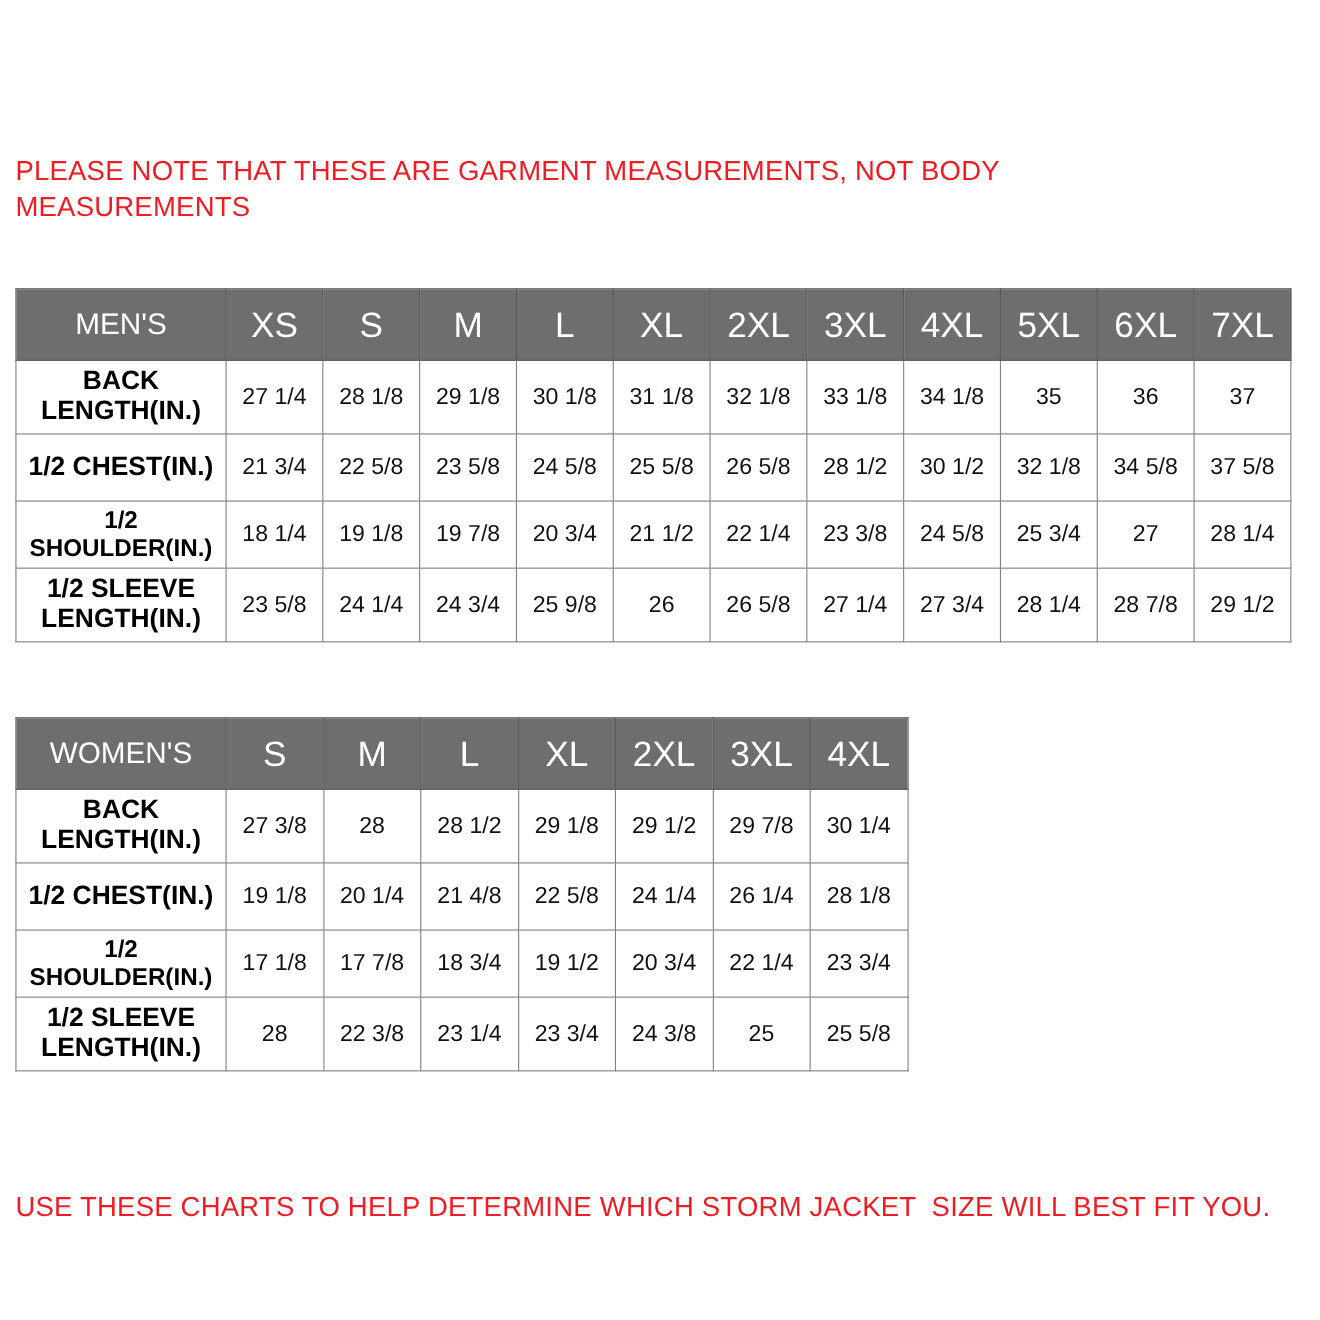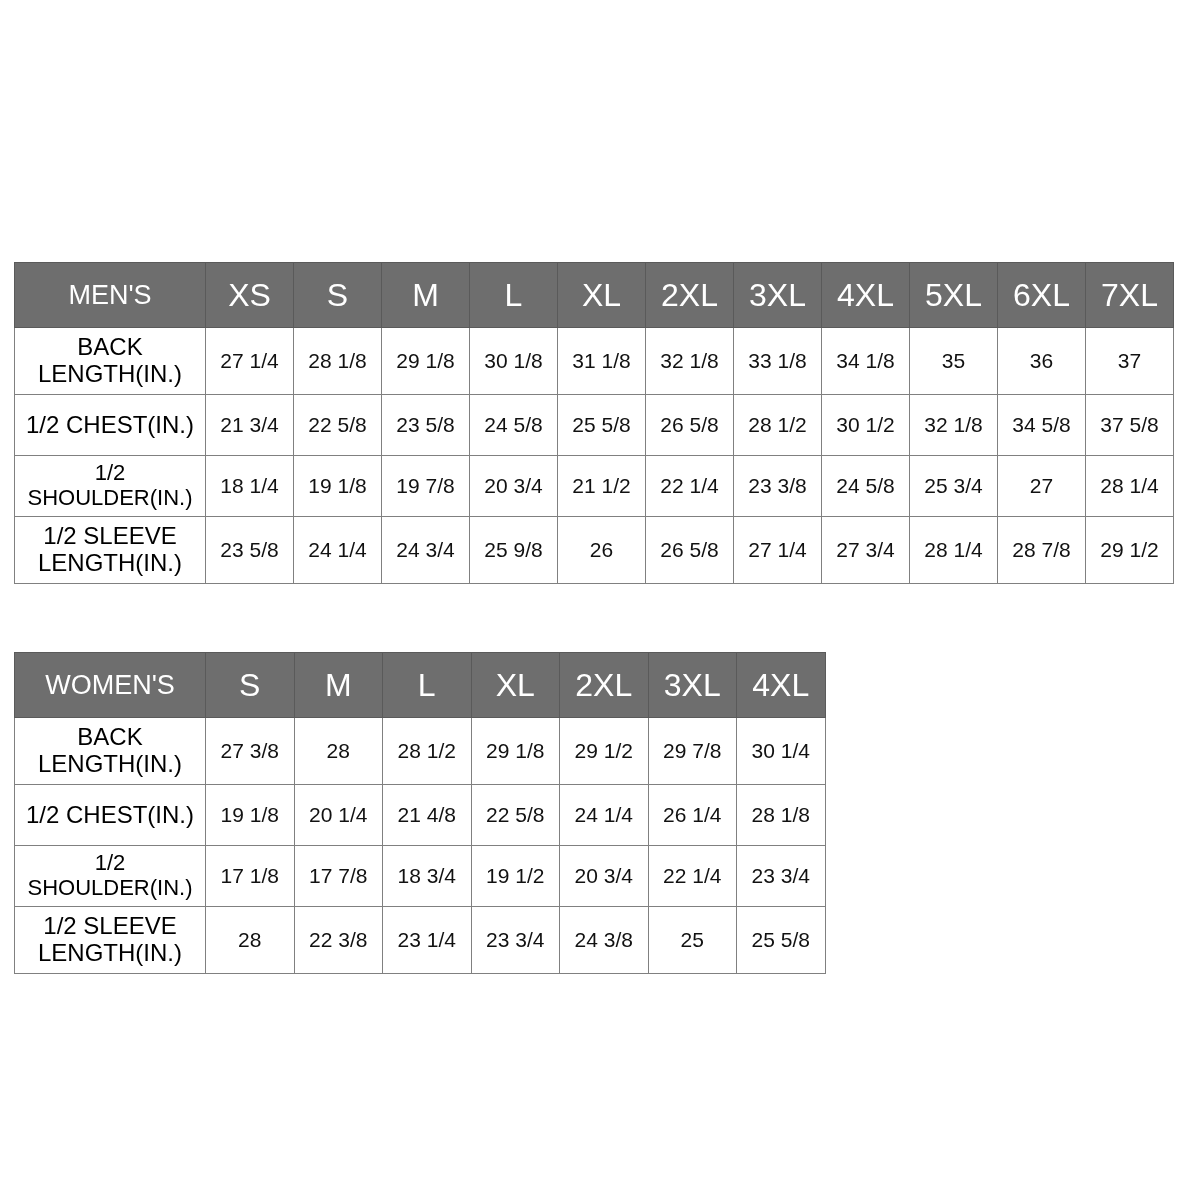--- a/index.html
+++ b/index.html
@@ -77,21 +77,21 @@
   .size-table tbody td {
     font-size: 21px;
     color: #111111;
     height: 60px;
     line-height: 1.2;
   }
   .size-table tbody td.rowlabel {
     font-size: 24px;
     color: #000000;
     line-height: 1.12;
-    font-weight: 400;
+    font-weight: 700;
     padding: 0 2px;
   }
   .size-table tbody tr.tall td {
     height: 66px;
   }
 
   
   #mens-table {
     left: 14px;
     top: 262px;
@@ -120,20 +120,21 @@
     letter-spacing: 0.2px;
     white-space: pre;
   }
 </style>
 </head>
 <body>
 
 <div class="page">
 
 
+  <p class="note">PLEASE NOTE THAT THESE ARE GARMENT MEASUREMENTS, NOT BODY MEASUREMENTS</p>
 
   <table class="size-table" id="mens-table">
     <colgroup>
       <col class="label-col">
       <col class="size-col">
         <col class="size-col">
         <col class="size-col">
       <col class="size-col">
         <col class="size-col">
         <col class="size-col">
@@ -291,14 +292,15 @@
         <td>22 3/8</td>
         <td>23 1/4</td>
         <td>23 3/4</td>
         <td>24 3/8</td>
         <td>25</td>
         <td>25 5/8</td>
       </tr>
     </tbody>
   </table>
 
+  <p class="footer-note">USE THESE CHARTS TO HELP DETERMINE WHICH STORM JACKET  SIZE WILL BEST FIT YOU.</p>
 
 </div>
 
 </body></html>

